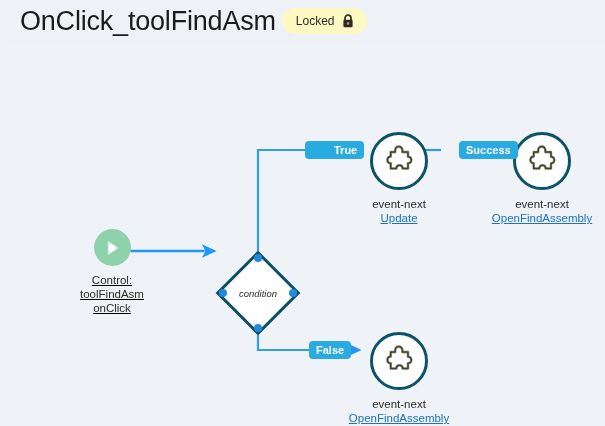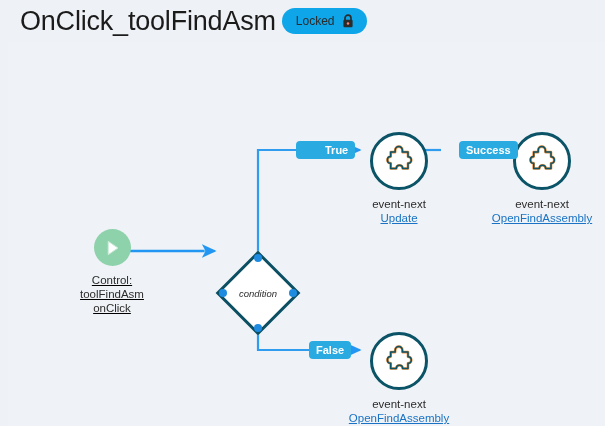--- a/index.html
+++ b/index.html
@@ -31,21 +31,21 @@
     font-weight: 400;
     color: #1b1b1b;
     letter-spacing: -0.2px;
     white-space: nowrap;
     line-height: 30px;
   }
   #locked-badge {
     margin-left: 6px;
     height: 26px;
     border-radius: 13px;
-    background: #0ea5e9;
+    background: #fef9c3;
     display: flex;
     align-items: center;
     gap: 7px;
     padding: 0 13px 0 14px;
     box-sizing: border-box;
   }
   #locked-badge .badge-text {
     font-size: 12px;
     color: #2b2b2b;
     font-weight: 400;
@@ -184,21 +184,21 @@
     color: #ffffff;
     font-size: 11px;
     font-weight: bold;
     display: flex;
     align-items: center;
     justify-content: center;
     padding: 0 7px;
     box-sizing: border-box;
     white-space: nowrap;
   }
-  #label-true    { left: 288px; top: 99px; padding-left: 29px; }
+  #label-true    { left: 297px; top: 99px; padding-left: 29px; }
   #label-success { left: 431px; top: 99px; margin-left: 20px; }
   #label-false   { left: 301px; top: 299px; }
 </style>
 </head>
 <body>
 
 <div id="header">
   <div id="page-title">OnClick_toolFindAsm</div>
   <div id="locked-badge">
     <span class="badge-text">Locked</span>

